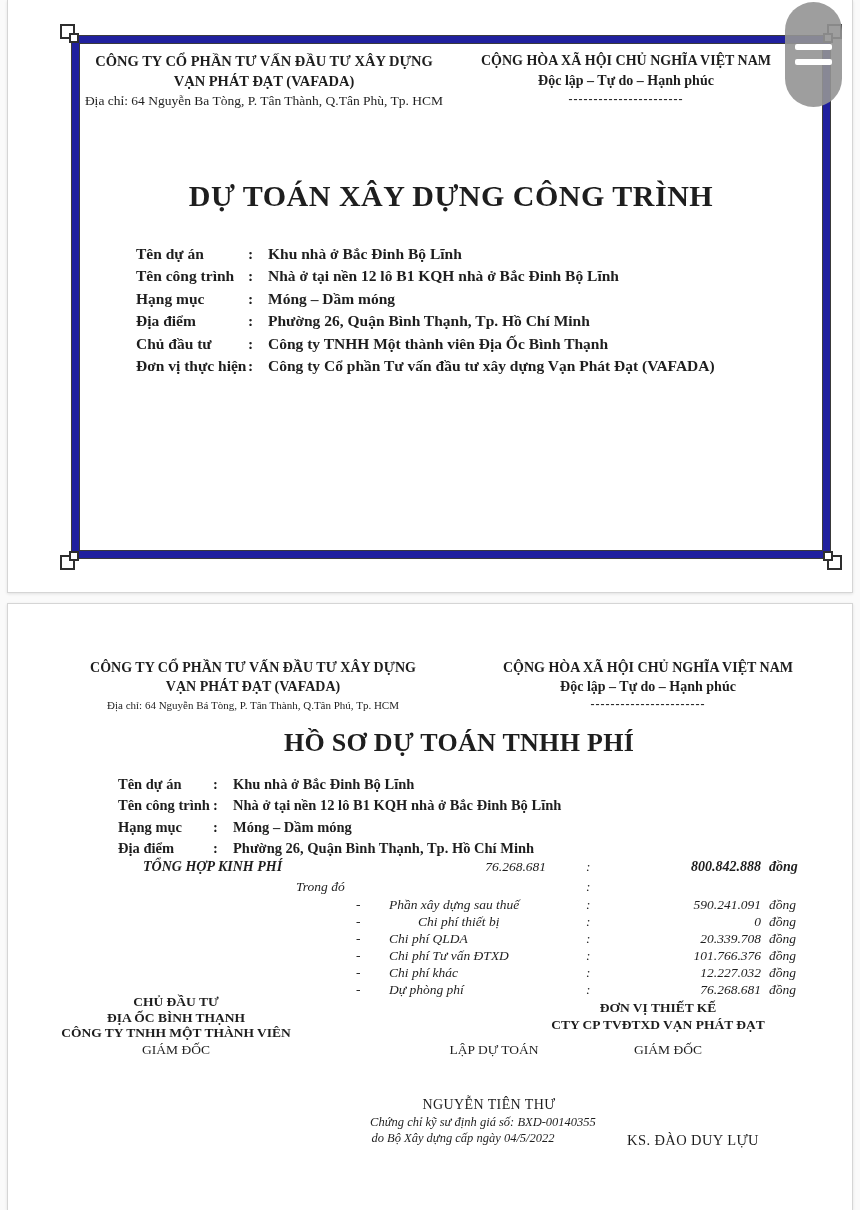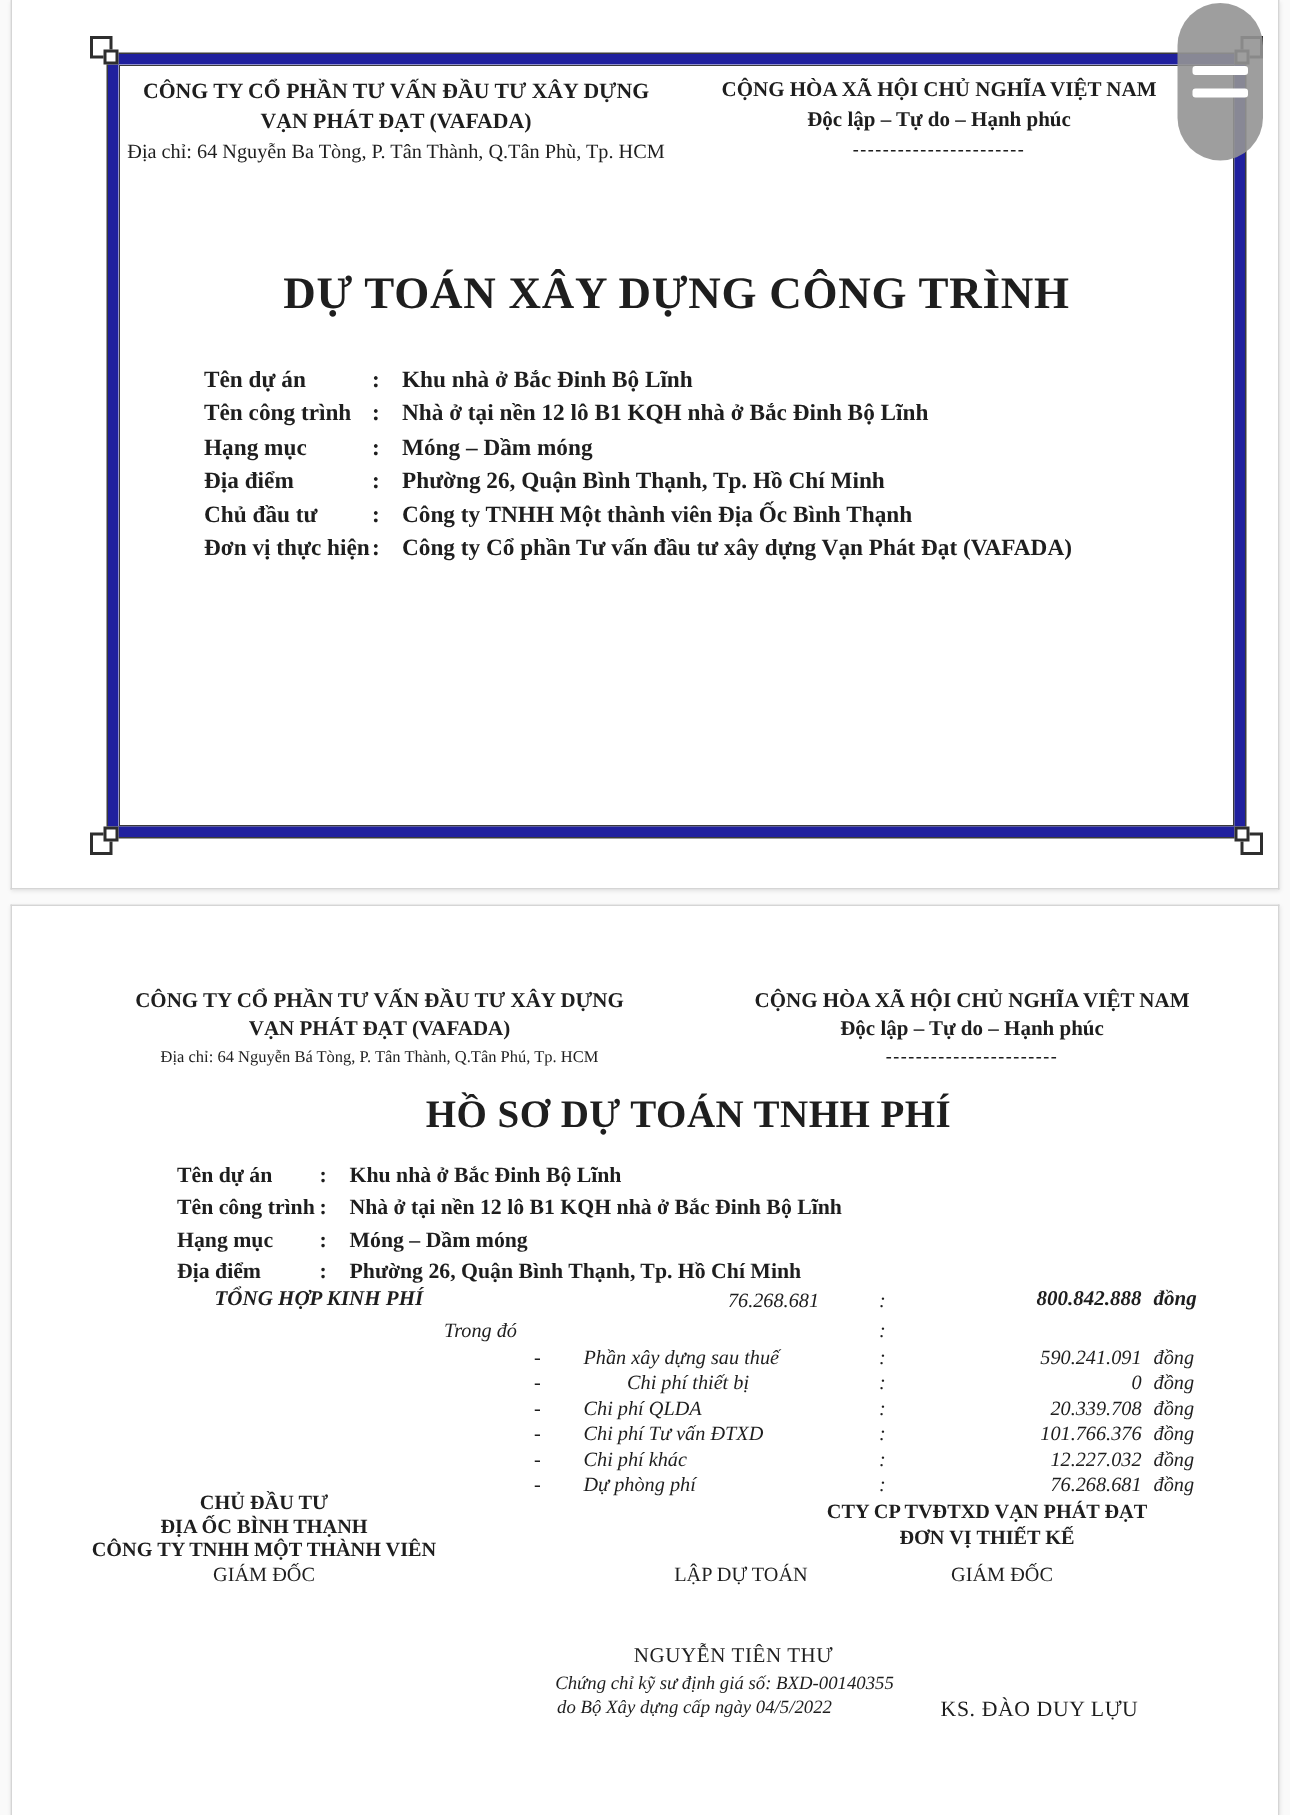--- a/index.html
+++ b/index.html
@@ -232,22 +232,22 @@
   <div class="abs ctr sig b" style="left:33px;top:390px;width:270px;">
     <div>CHỦ ĐẦU TƯ</div>
     <div>ĐỊA ỐC BÌNH THẠNH</div>
     <div>CÔNG TY TNHH MỘT THÀNH VIÊN</div>
   </div>
   <div class="abs ctr sig" style="left:33px;top:438px;width:270px;">GIÁM ĐỐC</div>
 
   <div class="abs ctr sig" style="left:380px;top:438px;width:212px;">LẬP DỰ TOÁN</div>
 
   <div class="abs ctr sig b" style="left:510px;top:395px;width:280px;line-height:17px;">
+    <div>ĐƠN VỊ THIẾT KẾ</div>
     <div>CTY CP TVĐTXD VẠN PHÁT ĐẠT</div>
-    <div>ĐƠN VỊ THIẾT KẾ</div>
   </div>
   <div class="abs ctr sig" style="left:530px;top:438px;width:260px;">GIÁM ĐỐC</div>
 
   <div class="abs ctr" style="left:351px;top:493px;width:260px;font-size:14px;letter-spacing:.4px;">NGUYỄN TIÊN THƯ</div>
   <div class="abs ctr i" style="left:325px;top:511px;width:300px;font-size:12.5px;">Chứng chỉ kỹ sư định giá số: BXD-00140355</div>
   <div class="abs ctr i" style="left:305px;top:527px;width:300px;font-size:12.5px;">do Bộ Xây dựng cấp ngày 04/5/2022</div>
   <div class="abs ctr" style="left:555px;top:528px;width:260px;font-size:14.5px;letter-spacing:.4px;">KS. ĐÀO DUY LỰU</div>
 </div>
 
 <div class="menu-btn">

